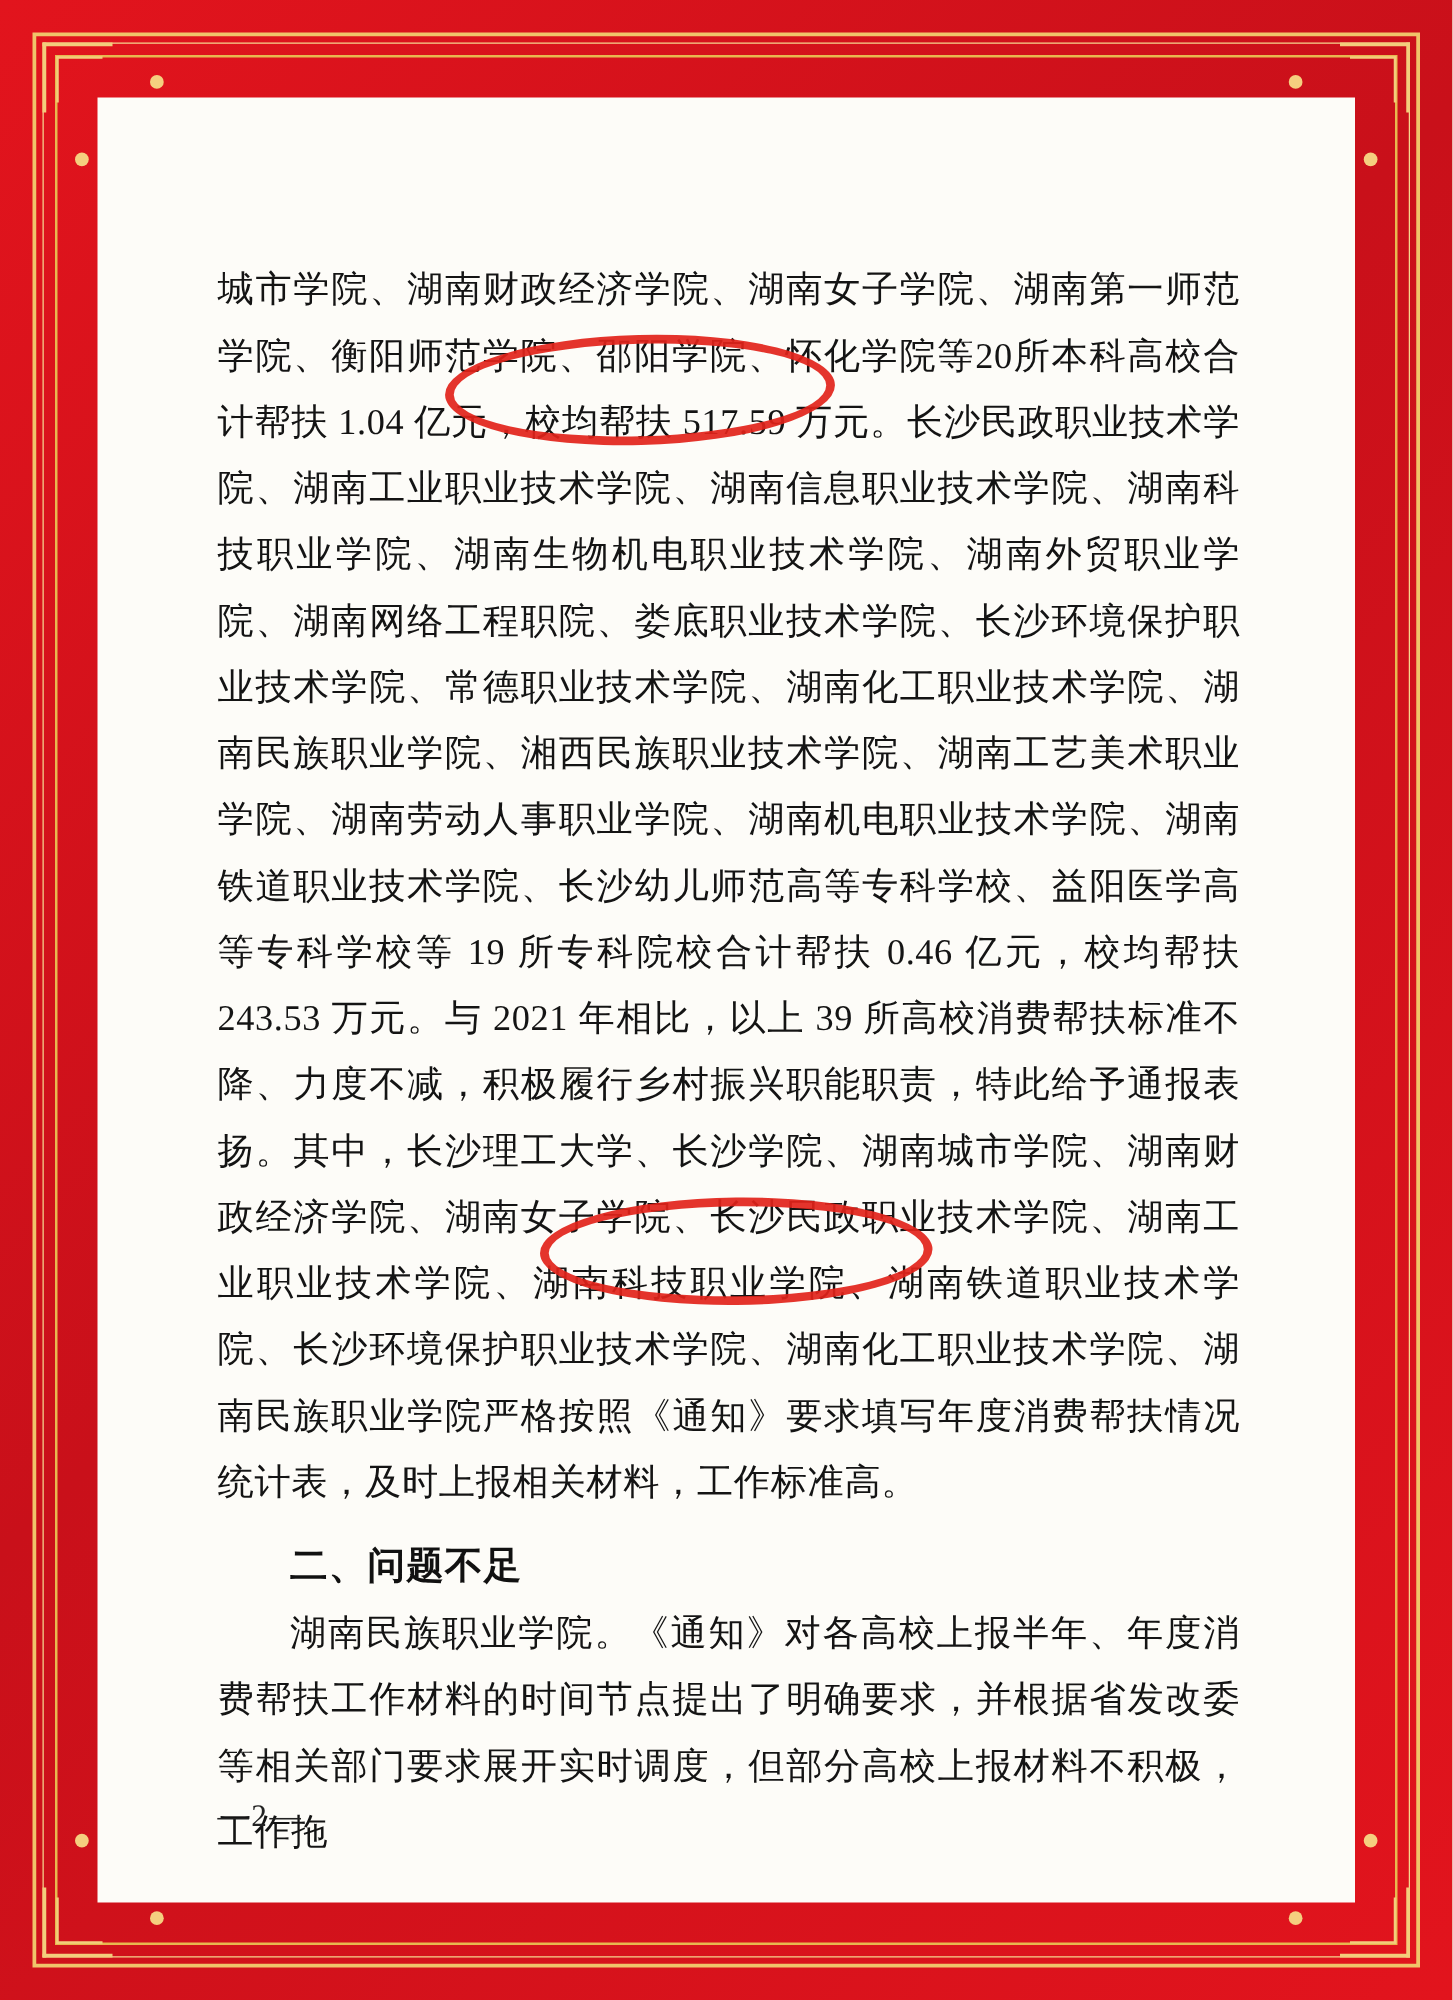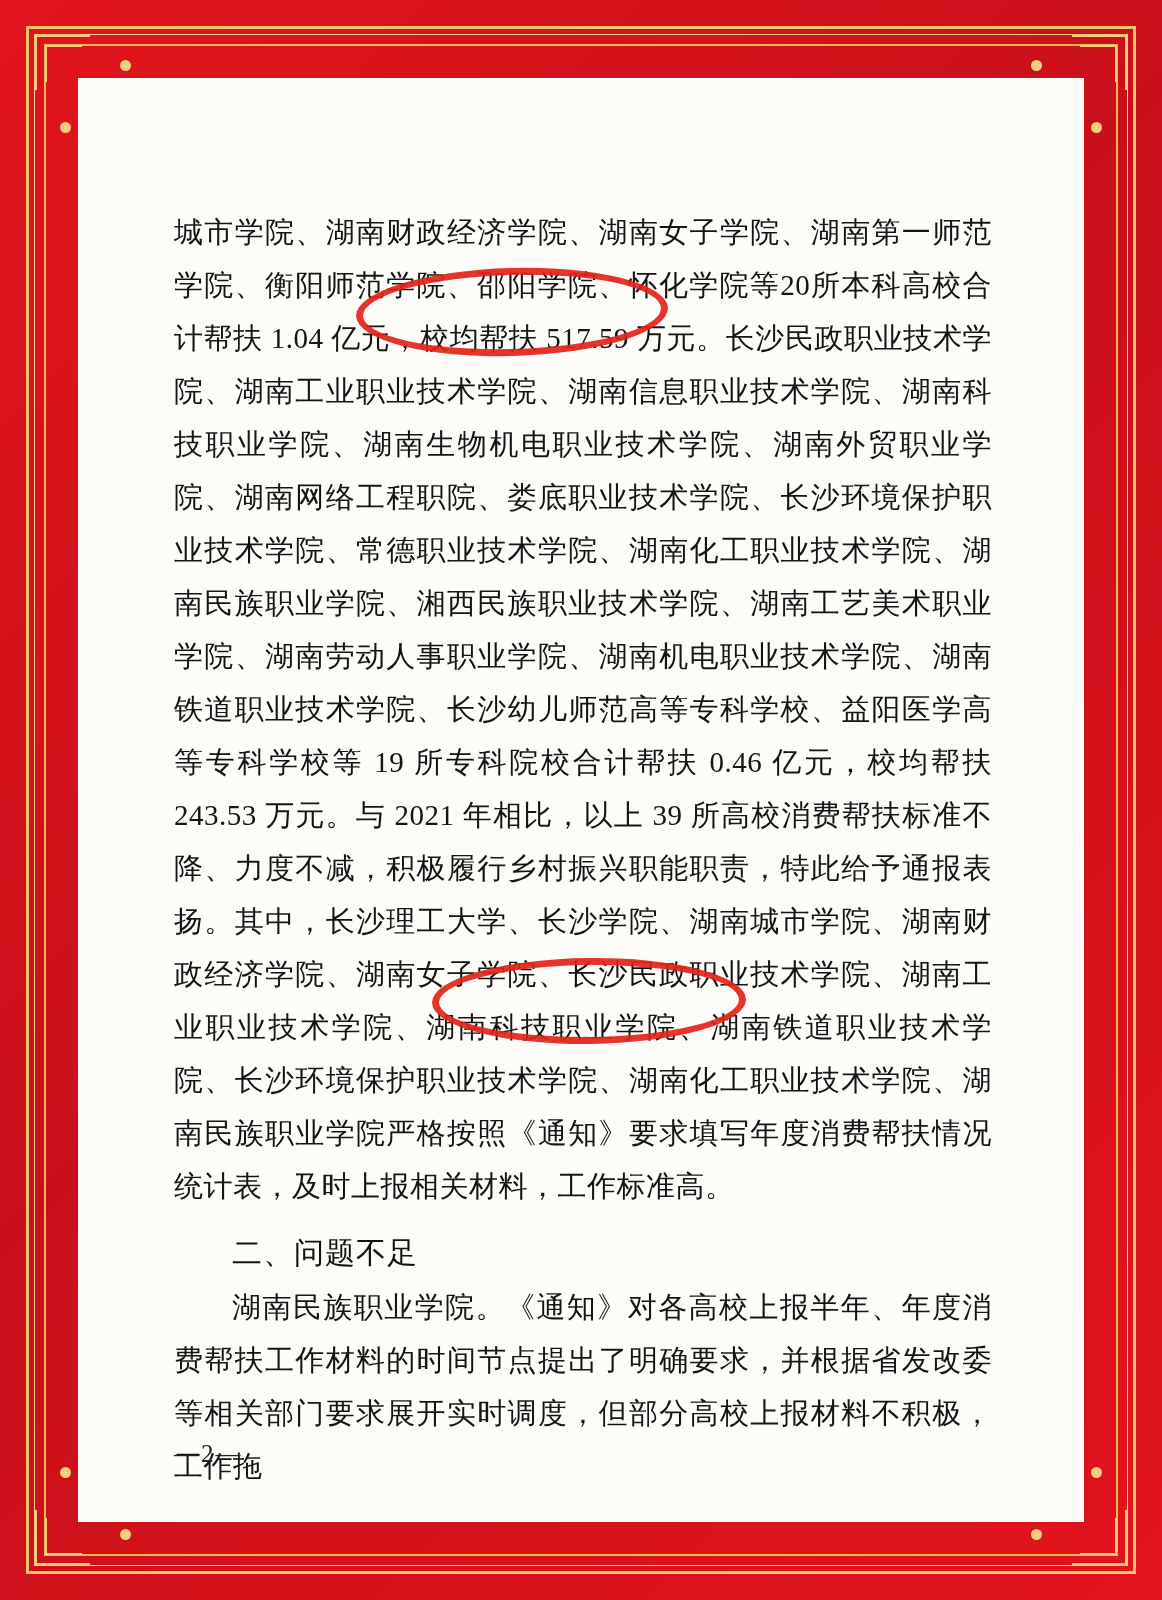--- a/index.html
+++ b/index.html
@@ -118,21 +118,21 @@
     letter-spacing: 0.5px;
     font-family: "Liberation Serif", "DejaVu Serif", serif;
   }
 
   .indent { text-indent: 58px; }
 
   h2.section {
     margin: 12px 0 0 0;
     font-size: 30px;
     line-height: 56px;
-    font-weight: normal;
+    font-weight: bold;
     color: #111;
     text-indent: 58px;
     letter-spacing: 1px;
   }
 
   .page-num {
     position: absolute;
     left: 96px;
     bottom: 54px;
     font-size: 25px;

